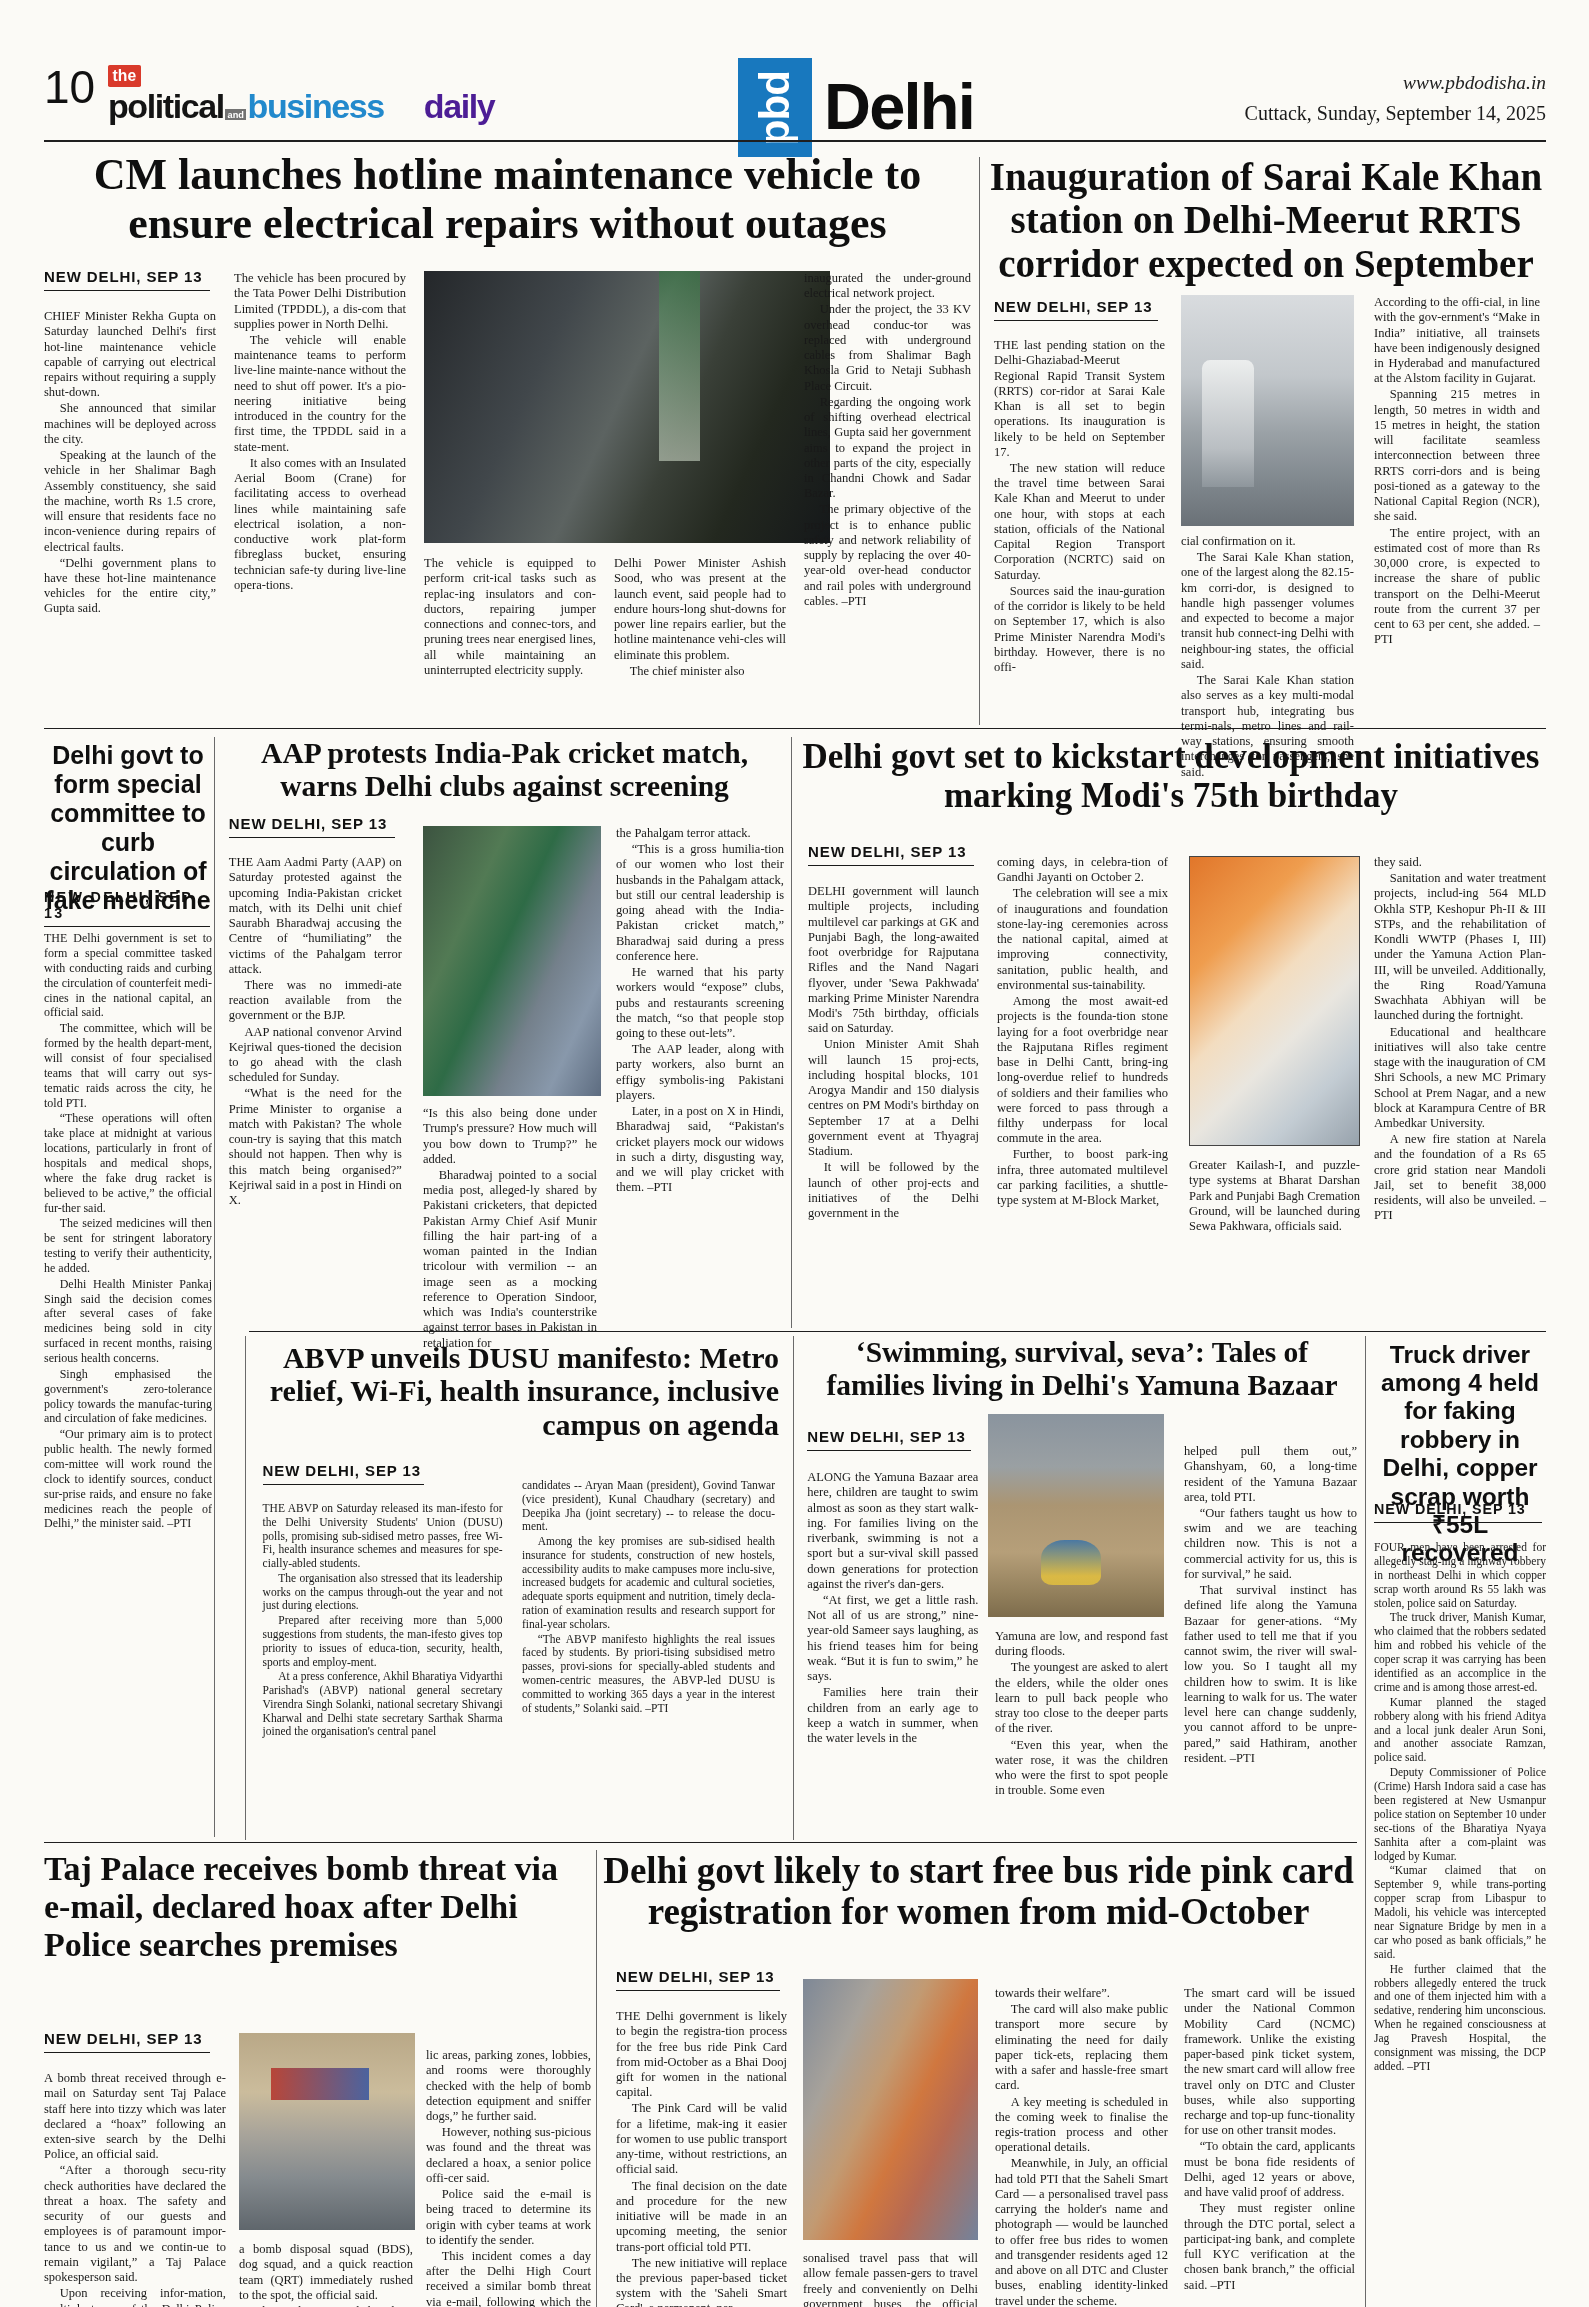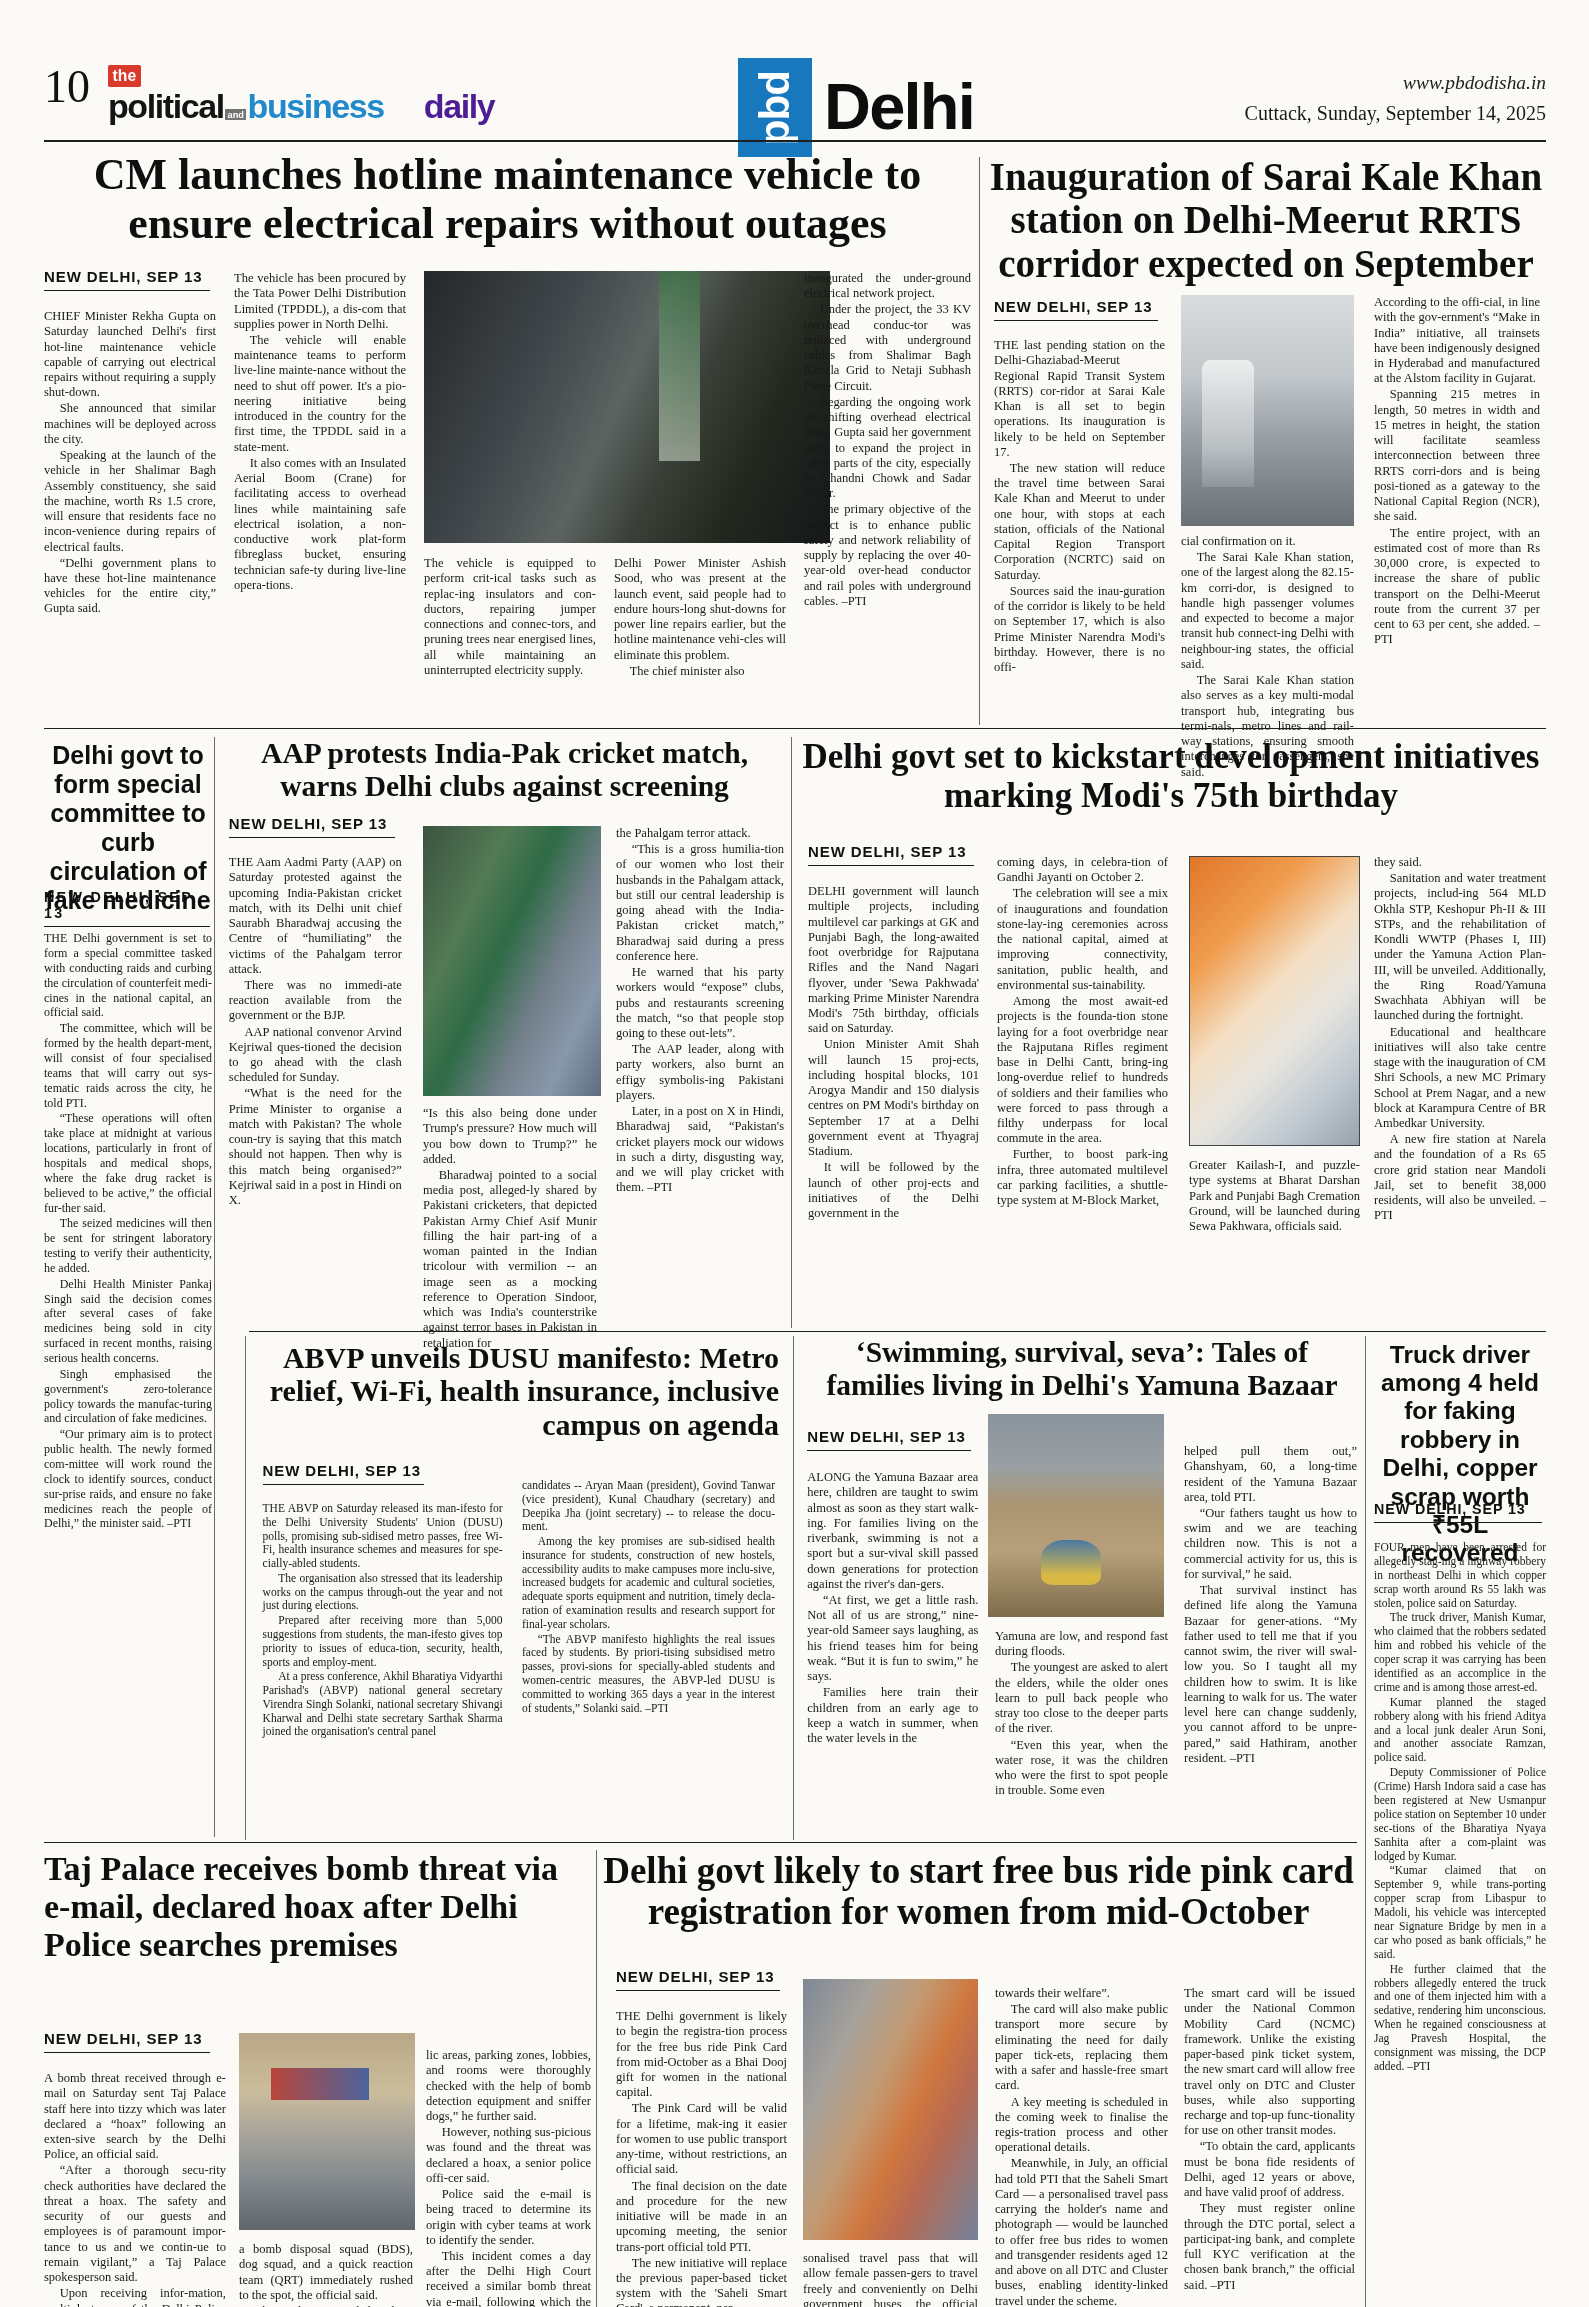--- a/index.html
+++ b/index.html
@@ -20,21 +20,21 @@
   }
   .col{position:absolute;text-align:justify;font-size:12.5px;line-height:1.22;}
   .col .para{margin:0 0 0.9px 0;text-indent:15.7px;}
   .col .para:first-child{text-indent:0;}
   .col-sm{font-size:11.5px;line-height:1.2;}
   .photo{position:absolute;}
   .photo-border{border:0.9px solid #444;}
   .hrule{position:absolute;background:#1f1f1f;height:1.4px;}
   .vrule{position:absolute;background:#6a6a6a;width:0.9px;}
   
-  .pageno{position:absolute;font-size:46px;font-weight:normal;color:#111;font-family:Liberation Serif, serif;}
+  .pageno{position:absolute;font-size:46px;font-weight:normal;color:#111;font-family:Liberation Sans, sans-serif;}
   .brand{position:absolute;font-family:"Liberation Sans",sans-serif;font-weight:bold;}
   .brand-the{
     display:inline-block;background:#d93a2b;color:#fff;font-size:15.7px;
     padding:1.8px 4.6px;border-radius:1.8px;vertical-align:top;margin-right:2.8px;
   }
   .brand-word{font-size:34px;letter-spacing:-1.4px;}
   .brand-political{color:#141414;}
   .brand-and{display:inline-block;background:#737373;color:#fff;font-size:9.2px;padding:0.9px 2.3px;margin:0 1.4px;vertical-align:baseline;}
   .brand-business{color:#2289cc;}
   .brand-daily{color:#4c1d95;margin-left:40px;}

